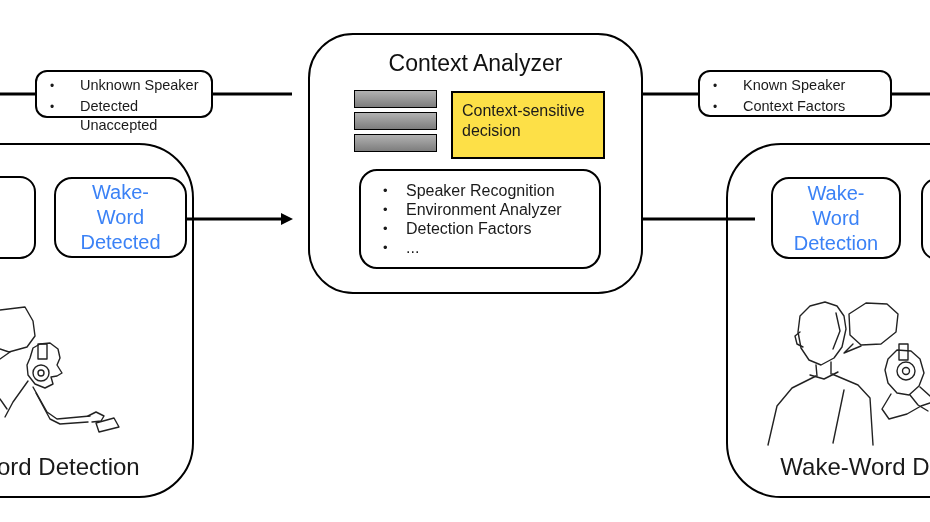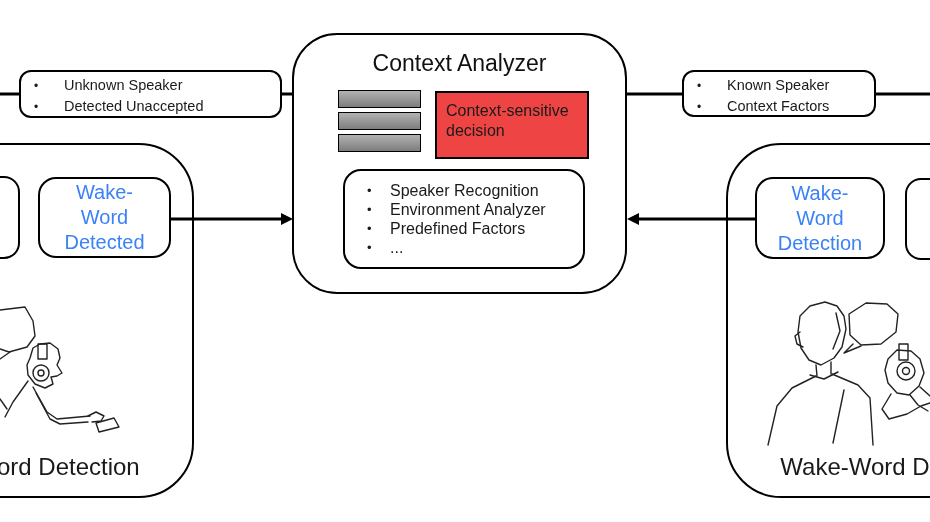--- a/index.html
+++ b/index.html
@@ -5,21 +5,21 @@
   html,body{margin:0;padding:0;background:#ffffff;}
   .canvas{
     position:relative;width:930px;height:522px;overflow:hidden;
     background:#ffffff;
     font-family:"Liberation Sans", sans-serif;
     color:#1a1a1a;
   }
   
   .layer-containers{position:absolute;inset:0;z-index:1;}
   .layer-lines{position:absolute;inset:0;z-index:2;pointer-events:none;}
-  .layer-boxes{position:absolute;inset:0;z-index:3;}
+  .layer-boxes{position:absolute;inset:0;z-index:3;margin-left:16px;}
 
   
   .big-container{
     position:absolute;width:342px;height:355px;top:143px;
     background:#ffffff;border:2.5px solid #000;border-radius:55px;
     box-sizing:border-box;
   }
   .big-container.left{left:-148px;}
   .big-container.right{left:726px;}
   .container-label{
@@ -42,38 +42,38 @@
     text-align:center;font-size:23px;line-height:30px;color:#111;
   }
   .bar-stack{position:absolute;left:44px;top:55px;width:83px;}
   .bar{
     width:83px;height:18px;box-sizing:border-box;margin-bottom:4px;
     border:1.5px solid #000;
     background:linear-gradient(#b2b2b2,#7d7d7d);
   }
   .decision-box{
     position:absolute;left:141px;top:56px;width:154px;height:68px;
-    box-sizing:border-box;border:2px solid #000;background:#ef4444;
+    box-sizing:border-box;border:2px solid #000;background:#fde047;
     font-size:16px;line-height:20px;padding:8px 6px 0 9px;color:#1a1a1a;
   }
   .factors-panel{
     position:absolute;left:49px;top:134px;width:242px;height:100px;
     box-sizing:border-box;border:2px solid #000;border-radius:18px;background:#fff;
     padding:10px 0 0 22px;
   }
   .factor-row{display:flex;align-items:flex-end;font-size:16px;line-height:19px;color:#1a1a1a;}
   .bullet{width:23px;flex:0 0 23px;font-size:13px;color:#1a1a1a;}
   .bullet::before{content:"\2022";}
 
   
   .cond-box{
     position:absolute;box-sizing:border-box;background:#fff;
     border:2px solid #000;border-radius:12px;padding-top:4px;
   }
-  .cond-box.left{left:19px;top:70px;width:263px;height:48px;}
+  .cond-box.left{left:19px;top:70px;width:178px;height:48px;}
   .cond-box.right{left:682px;top:70px;width:194px;height:47px;}
   .cond-row{display:flex;align-items:baseline;font-size:14.5px;line-height:19.5px;color:#1a1a1a;}
   .cond-row .bullet{width:30px;flex:0 0 30px;padding-left:13px;box-sizing:content-box;font-size:12px;}
 
   
   .wake-box{
     position:absolute;box-sizing:border-box;background:#fff;
     border:2.5px solid #000;border-radius:18px;
     display:flex;align-items:center;justify-content:center;
     text-align:center;font-size:20px;line-height:25px;color:#3b82f6;
@@ -174,21 +174,21 @@
         <div class="factor-row">
           <span class="bullet"></span>
           <span>Speaker Recognition</span>
         </div>
         <div class="factor-row">
           <span class="bullet"></span>
           <span>Environment Analyzer</span>
         </div>
         <div class="factor-row">
           <span class="bullet"></span>
-          <span>Predefined Factors</span>
+          <span>Detection Factors</span>
         </div>
         <div class="factor-row">
           <span class="bullet"></span>
           <span>...</span>
         </div>
       </div>
     </div>
 
     <div class="cond-box left">
       <div class="cond-row">

